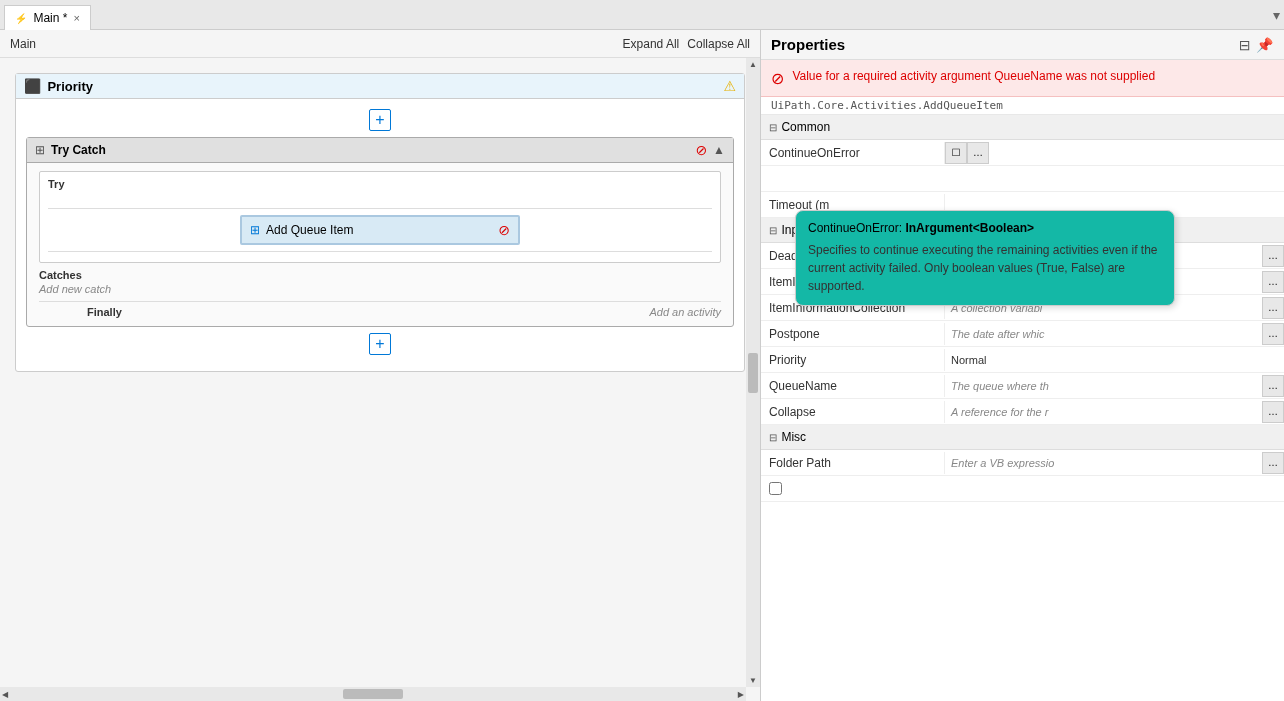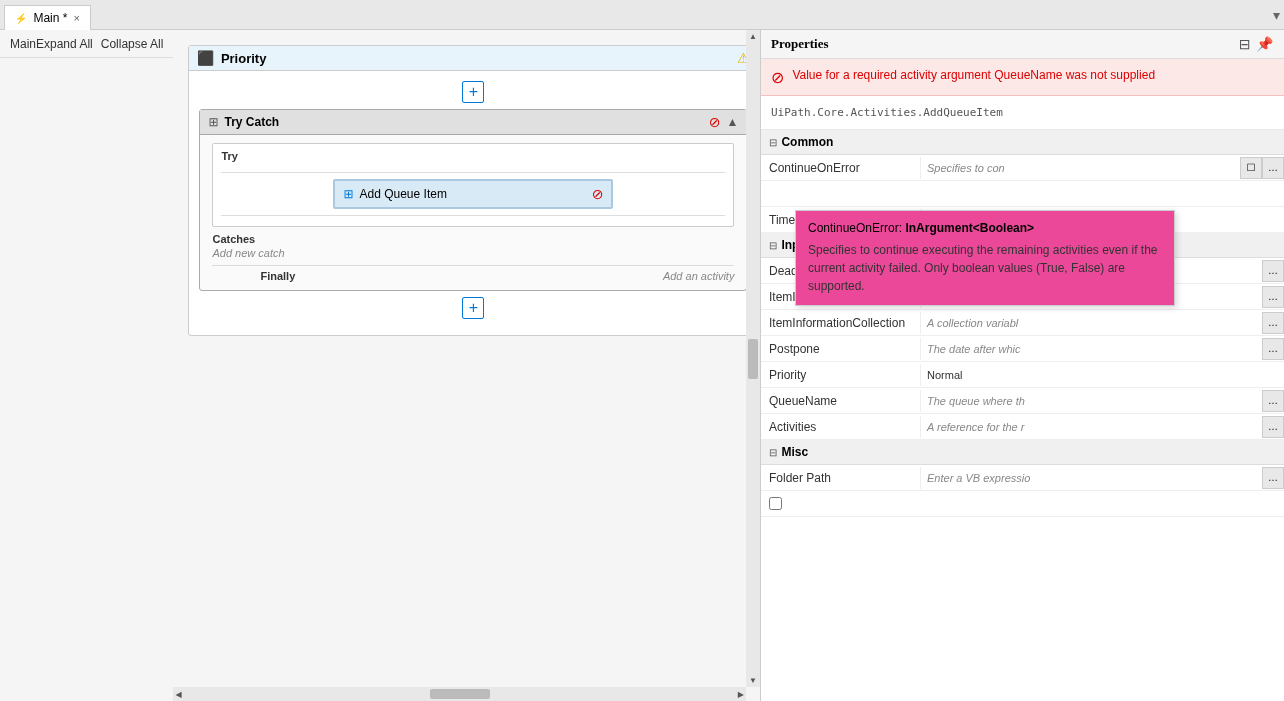--- a/index.html
+++ b/index.html
@@ -16,21 +16,21 @@
     .tab-close { color: #666; font-size: 11px; cursor: pointer; }
     .tab-bar-expand { margin-left: auto; color: #666; font-size: 14px; }
 
     
     .main-layout {
       display: flex; flex: 1; overflow: hidden;
     }
 
     
     .canvas-area {
-      flex: 1; display: flex; flex-direction: row; background: #f5f5f5; overflow: hidden; position: relative;
+      flex: 1; display: flex; flex-direction: column; background: #f5f5f5; overflow: hidden; position: relative;
     }
 
     
     .breadcrumb-bar {
       display: flex; align-items: center; justify-content: space-between; padding: 4px 10px; background: #f5f5f5; border-bottom: 1px solid #ddd; height: 28px;
     }
     .breadcrumb-text { font-size: 12px; color: #333; }
     .breadcrumb-actions { display: flex; gap: 8px; }
     .breadcrumb-btn { font-size: 12px; color: #333; cursor: pointer; background: none; border: none; }
 
@@ -67,21 +67,21 @@
     .try-catch-title { font-size: 12px; font-weight: 600; }
     .try-catch-error { color: #d00; font-size: 14px; }
     .try-catch-collapse { color: #555; font-size: 12px; cursor: pointer; }
 
     .try-catch-body { padding: 8px 12px; }
 
     
     .section-box {
       border: 1px solid #ccc; background: #fff; border-radius: 2px; padding: 6px 8px; margin-bottom: 6px;
     }
-    .section-label { font-size: 11px; font-weight: 700; color: #333; margin-bottom: 10px; }
+    .section-label { font-size: 11px; font-weight: 700; color: #333; margin-bottom: 18px; }
 
     
     .activity-item {
       display: flex; align-items: center; gap: 6px; padding: 5px 8px; border: 2px solid #aac8e0; background: #d8eaf5; border-radius: 2px; margin: 6px auto; width: 280px; cursor: pointer; position: relative;
     }
     .activity-icon { font-size: 12px; color: #0078d7; }
     .activity-title { font-size: 12px; font-weight: 500; flex: 1; }
     .activity-error { color: #d00; font-size: 14px; }
 
     
@@ -94,69 +94,69 @@
     
     .divider { border: none; border-top: 1px solid #ddd; margin: 4px 0; }
 
     
     .properties-panel {
       width: 524px; background: #fff; border-left: 1px solid #ccc; display: flex; flex-direction: column; overflow: hidden;
     }
     .properties-header {
       display: flex; align-items: center; justify-content: space-between; padding: 6px 10px; border-bottom: 1px solid #ddd; background: #f5f5f5;
     }
-    .properties-title { font-size: 13px; font-weight: 600; font-family: Liberation Serif, serif; }
+    .properties-title { font-size: 15px; font-weight: 600; }
     .properties-actions { display: flex; gap: 6px; color: #555; font-size: 14px; }
 
     
     .error-banner {
       display: flex; align-items: flex-start; gap: 8px; padding: 8px 10px; background: #fde8e8; border-bottom: 1px solid #f5c0c0;
     }
     .error-icon { color: #d00; font-size: 16px; margin-top: 1px; }
     .error-text { font-size: 12px; color: #d00; line-height: 1.4; }
 
     
     .activity-path {
-      padding: 10px 10px; font-size: 11px; color: #555; border-bottom: 1px solid #e8e8e8; font-family: monospace;
+      padding: 2px 10px; font-size: 11px; color: #555; border-bottom: 1px solid #e8e8e8; font-family: monospace;
     }
 
     
     .props-table { flex: 1; overflow-y: auto; }
     .props-section-header {
       display: flex; align-items: center; gap: 4px; padding: 5px 8px; background: #f0f0f0; border-bottom: 1px solid #ddd; cursor: pointer;
     }
-    .props-section-label { font-size: 12px; font-weight: 700; }
+    .props-section-label { font-size: 12px; font-weight: 400; }
     .props-collapse-icon { font-size: 10px; color: #555; }
 
     .prop-row {
       display: flex; align-items: center; border-bottom: 1px solid #eee; min-height: 26px;
     }
     .prop-name {
-      width: 160px; padding: 4px 8px; font-size: 12px; color: #333; flex-shrink: 0; border-right: 1px solid #eee;
+      width: 184px; padding: 4px 8px; font-size: 12px; color: #333; flex-shrink: 0; border-right: 1px solid #eee;
     }
     .prop-value-area {
       flex: 1; display: flex; align-items: center; position: relative;
     }
     .prop-input {
       flex: 1; padding: 3px 6px; font-size: 11px; color: #888; font-style: italic; background: transparent; border: none; overflow: hidden; text-overflow: ellipsis; white-space: nowrap;
     }
     .prop-input.normal { color: #333; font-style: normal; }
     .prop-btn {
       width: 22px; height: 22px; border: 1px solid #ccc; background: #e8e8e8; font-size: 10px; cursor: pointer; display: flex; align-items: center; justify-content: center; flex-shrink: 0;
     }
     .prop-ellipsis {
       width: 22px; height: 22px; border: 1px solid #ccc; background: #e8e8e8; font-size: 10px; cursor: pointer; display: flex; align-items: center; justify-content: center; flex-shrink: 0;
     }
 
     
     .prop-checkbox { margin: 0 8px; }
 
     
     .tooltip-box {
-      position: absolute; top: 210px; left: 795px; z-index: 100; background: #ec4899; border: 1px solid #ccc; padding: 10px 12px; max-width: 380px; box-shadow: 2px 2px 6px rgba(0,0,0,0.15); border-radius: 0;
+      position: absolute; top: 210px; left: 795px; z-index: 100; background: #14b8a6; border: 1px solid #ccc; padding: 10px 12px; max-width: 380px; box-shadow: 2px 2px 6px rgba(0,0,0,0.15); border-radius: 8px;
     }
     .tooltip-title { font-size: 12px; margin-bottom: 6px; }
     .tooltip-title strong { font-weight: 700; }
     .tooltip-body { font-size: 12px; color: #333; line-height: 1.5; }
   </style>
 </head>
 <body>
 
 <div class="tab-bar">
   <div class="tab">
@@ -272,21 +272,20 @@
     <div class="props-table">
 
       <div class="props-section-header">
         <span class="props-collapse-icon">⊟</span>
         <span class="props-section-label">Common</span>
       </div>
 
       <div class="prop-row">
         <div class="prop-name">ContinueOnError</div>
         <div class="prop-value-area">
-          <span class="prop-input">Specifies to con</span>
           <div class="prop-btn">☐</div>
           <div class="prop-ellipsis">…</div>
         </div>
       </div>
 
       <div class="prop-row">
         <div class="prop-value-area">
           <span class="prop-input normal"></span>
         </div>
       </div>
@@ -344,21 +343,21 @@
 
       <div class="prop-row">
         <div class="prop-name">QueueName</div>
         <div class="prop-value-area">
           <span class="prop-input">The queue where th</span>
           <div class="prop-ellipsis">…</div>
         </div>
       </div>
 
       <div class="prop-row">
-        <div class="prop-name">Activities</div>
+        <div class="prop-name">Collapse</div>
         <div class="prop-value-area">
           <span class="prop-input">A reference for the r</span>
           <div class="prop-ellipsis">…</div>
         </div>
       </div>
 
       <div class="props-section-header">
         <span class="props-collapse-icon">⊟</span>
         <span class="props-section-label">Misc</span>
       </div>

